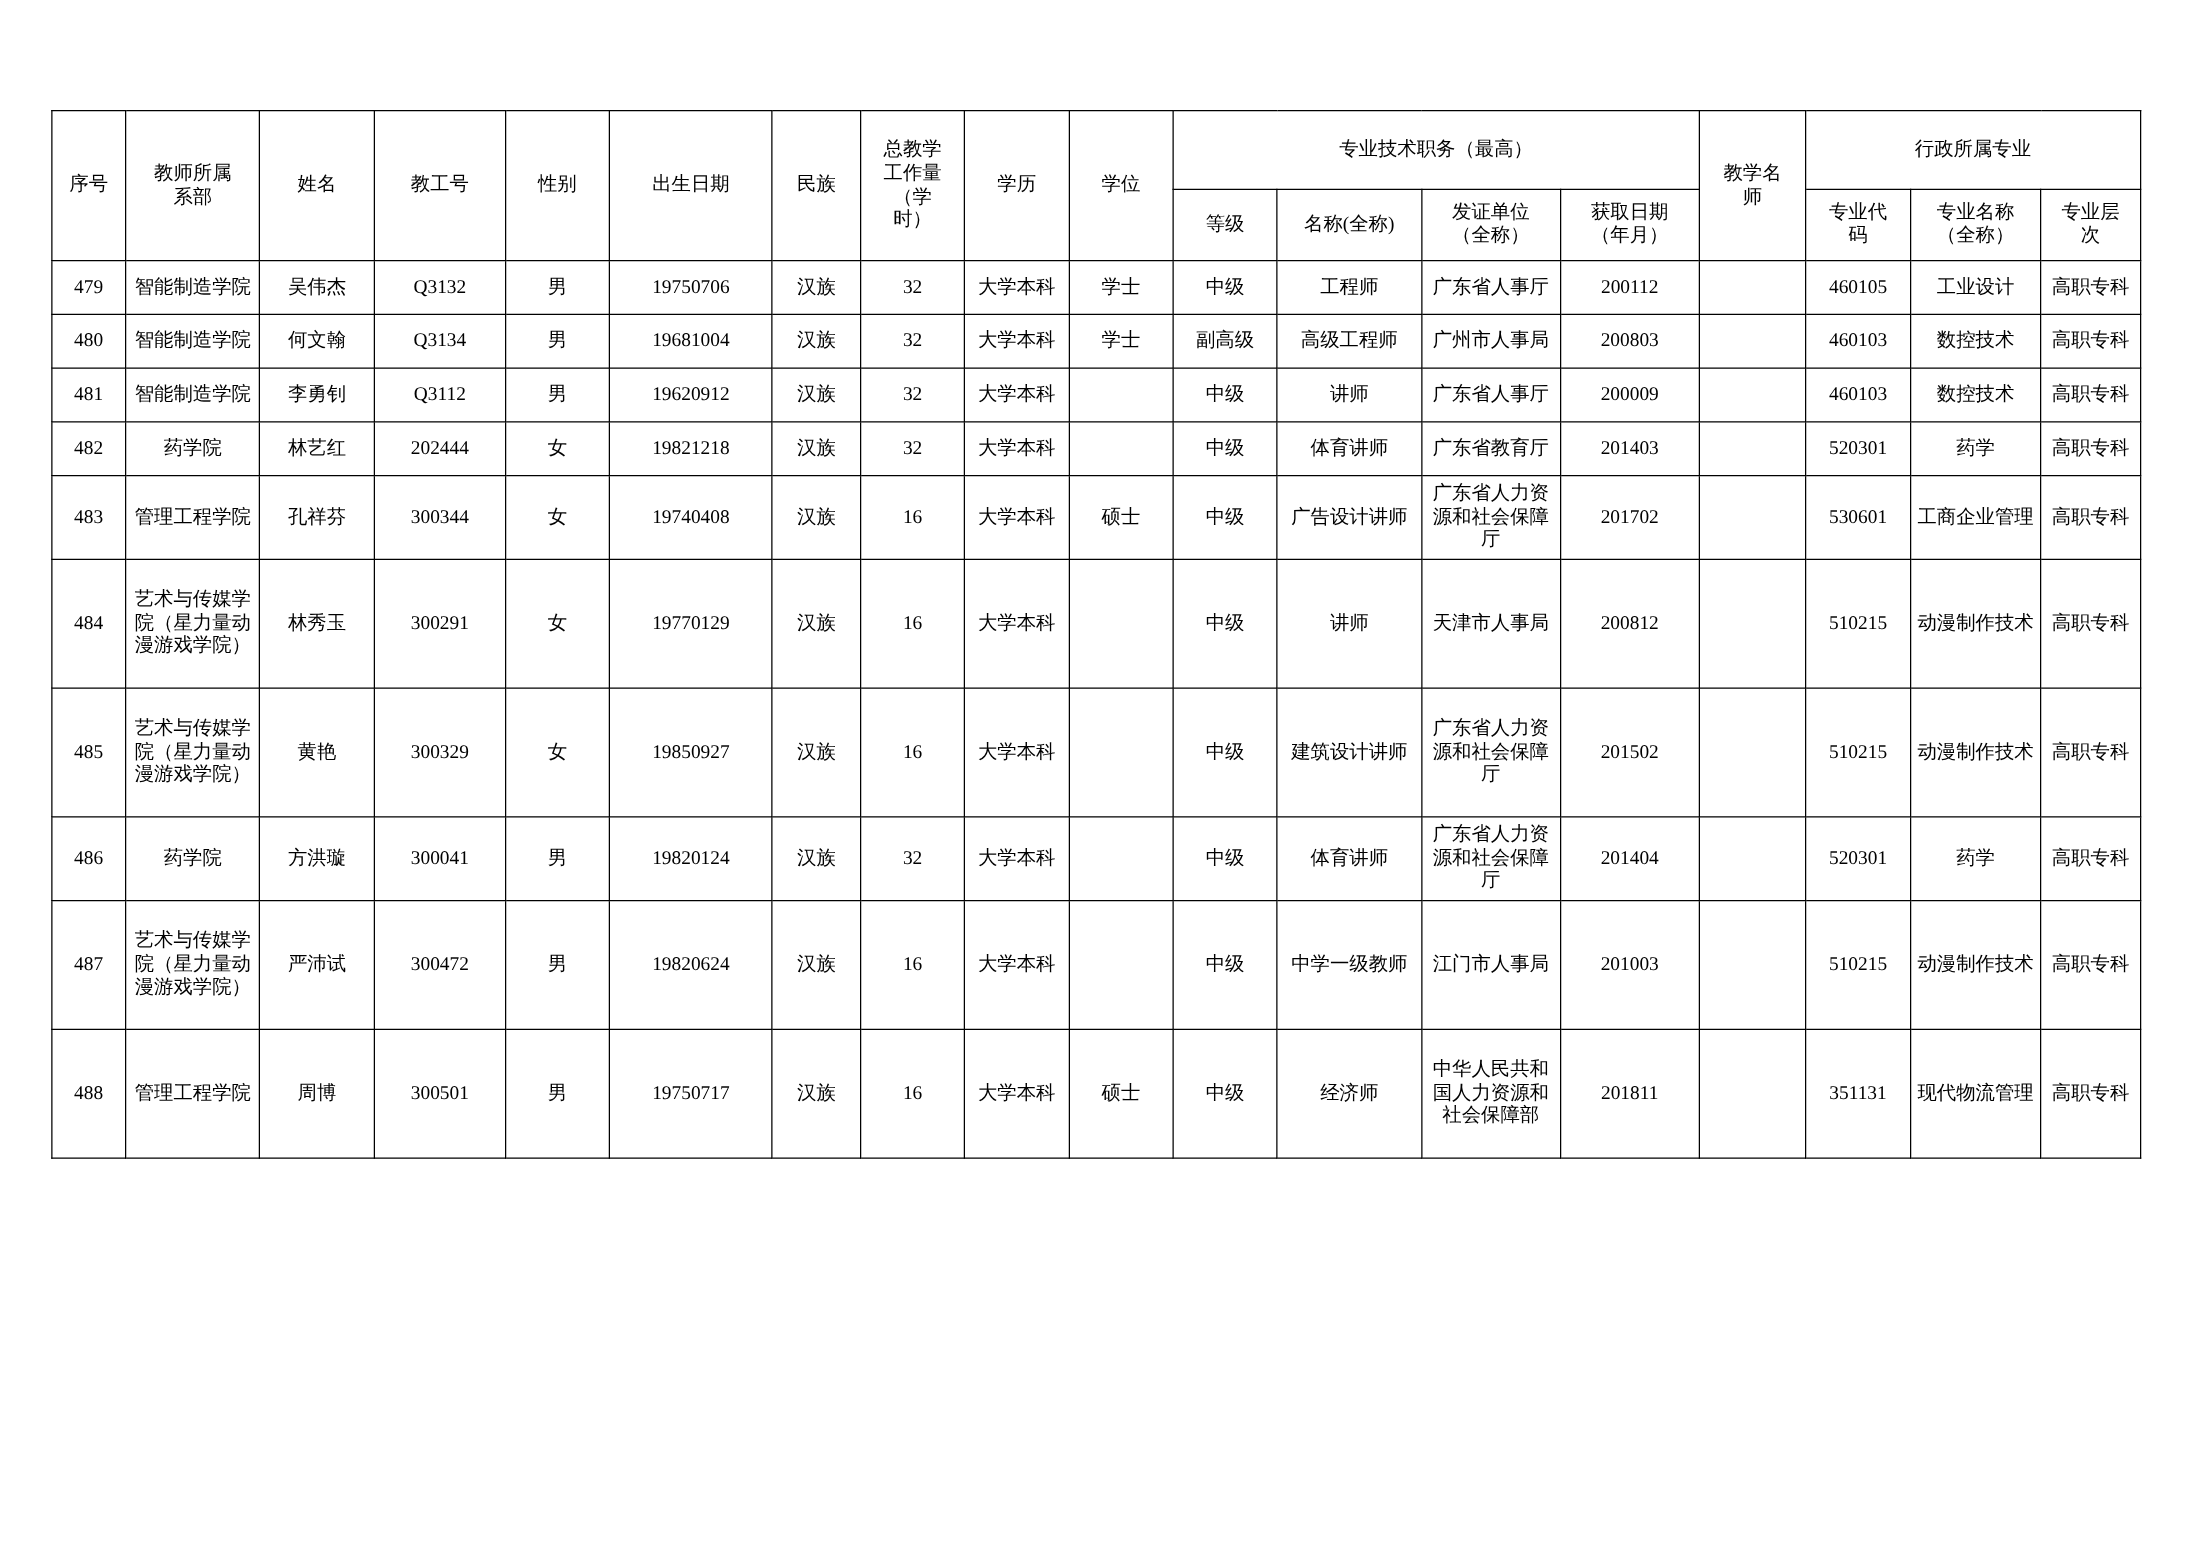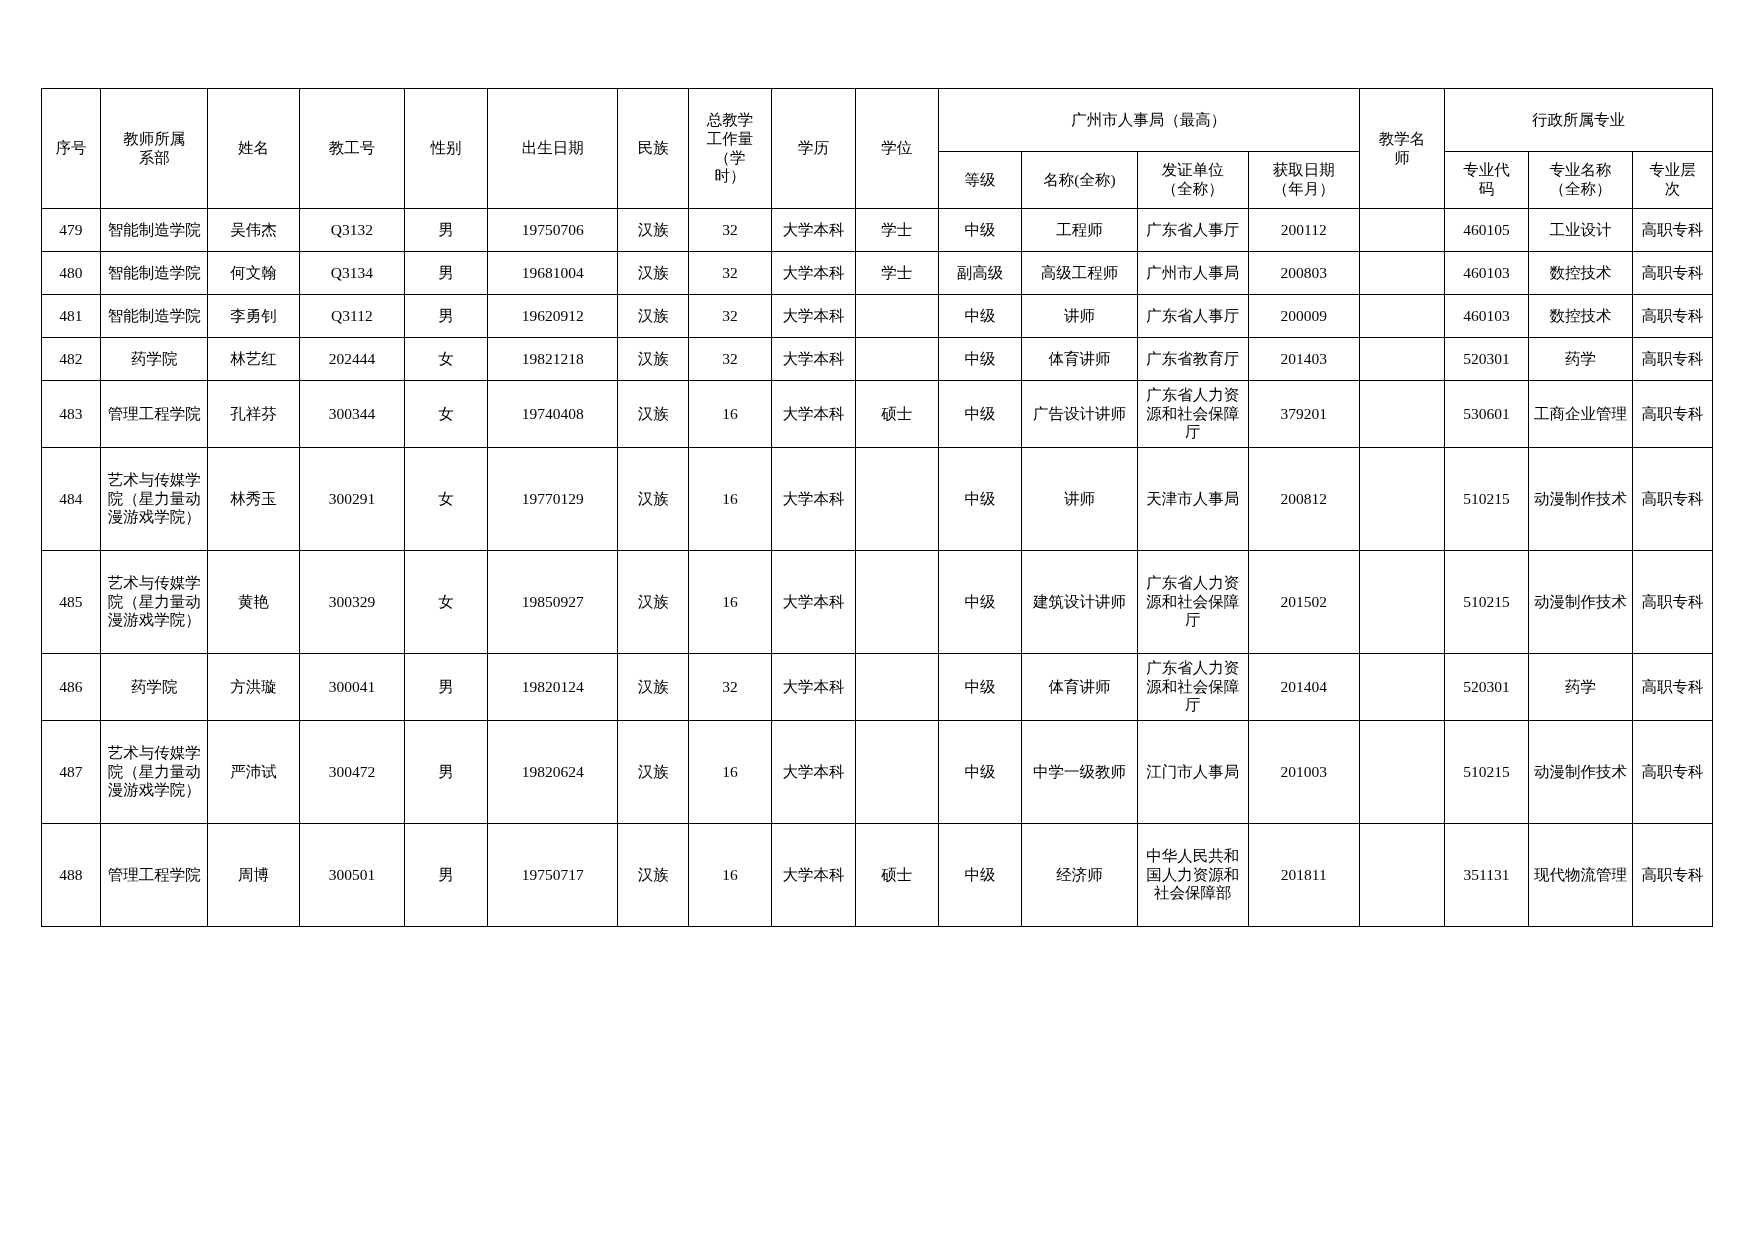--- a/index.html
+++ b/index.html
@@ -92,21 +92,21 @@
           <th rowspan="2">序号</th>
           <th rowspan="2"><span>教师所属<br>系部</span></th>
           <th rowspan="2">姓名</th>
           <th rowspan="2">教工号</th>
           <th rowspan="2">性别</th>
           <th rowspan="2">出生日期</th>
           <th rowspan="2">民族</th>
           <th rowspan="2"><span>总教学<br>工作量<br>（学<br>时）</span></th>
           <th rowspan="2">学历</th>
           <th rowspan="2">学位</th>
-          <th colspan="4">广州市人事局（最高）</th>
+          <th colspan="4">专业技术职务（最高）</th>
           <th rowspan="2"><span>教学名<br>师</span></th>
           <th colspan="3">行政所属专业</th>
         </tr>
         <tr class="hdr-sub">
           <th>等级</th>
           <th>名称(全称)</th>
           <th><span>发证单位<br>（全称）</span></th>
           <th><span>获取日期<br>（年月）</span></th>
           <th><span>专业代<br>码</span></th>
           <th><span>专业名称<br>（全称）</span></th>
@@ -201,21 +201,21 @@
             <td>300344</td>
             <td>女</td>
             <td>19740408</td>
             <td>汉族</td>
             <td>16</td>
             <td>大学本科</td>
             <td>硕士</td>
             <td>中级</td>
             <td class="left">广告设计讲师</td>
             <td class="left">广东省人力资源和社会保障厅</td>
-            <td>379201</td>
+            <td>201702</td>
             <td></td>
             <td>530601</td>
             <td class="left">工商企业管理</td>
             <td>高职专科</td>
           </tr>
           <tr class="row-h-lg">
             <td>484</td>
             <td class="clip dept-cell">艺术与传媒学院（星力量动漫游戏学院）</td>
             <td>林秀玉</td>
             <td>300291</td>

